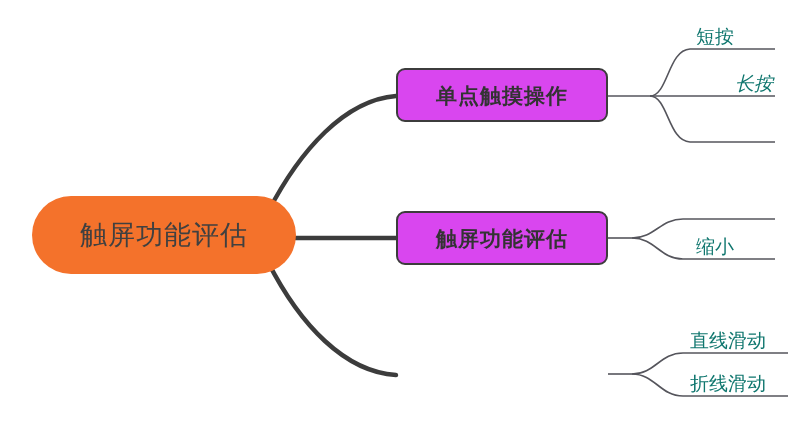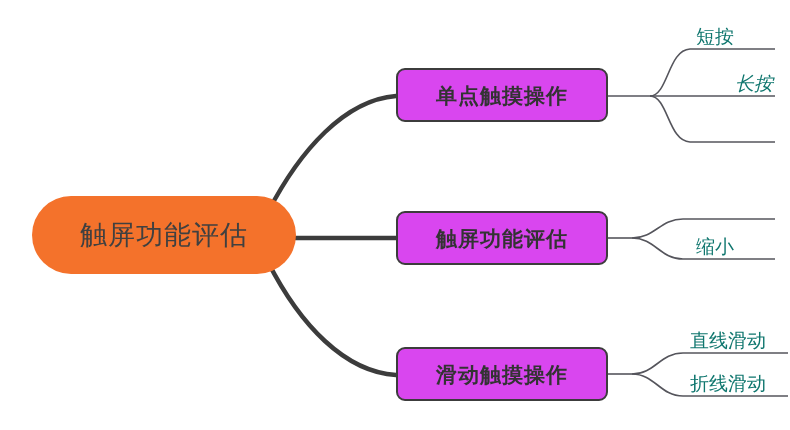--- a/index.html
+++ b/index.html
@@ -127,23 +127,20 @@
   </div>
 
   <div class="branch-node" id="branch-0">
     <span class="branch-label">单点触摸操作</span>
   </div>
 
   <div class="branch-node" id="branch-1">
     <span class="branch-label">触屏功能评估</span>
   </div>
 
-  <div class="branch-node" id="branch-2">
-    <span class="branch-label">滑动触摸操作</span>
-  </div>
 
   <div class="leaf-node" style="left:655px; top:19px; width:120px;">
     <span class="leaf-label">短按</span>
   </div>
   <div class="leaf-node" style="left:694px; top:66px; width:120px;font-style:italic;">
     <span class="leaf-label">长按</span>
   </div>
 
   <div class="leaf-node" style="left:655px; top:229px; width:120px;justify-content:center;">
     <span class="leaf-label">缩小</span>

